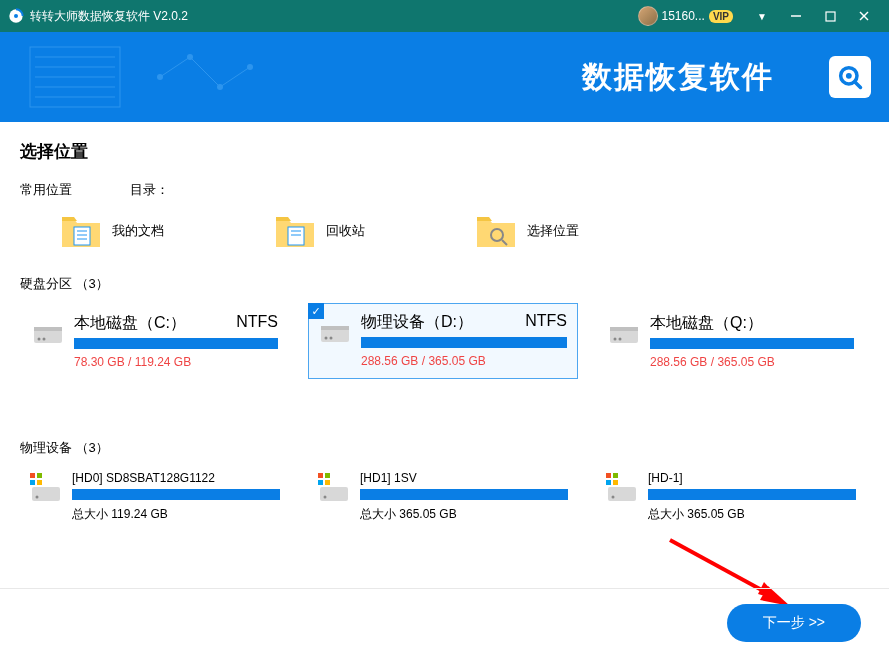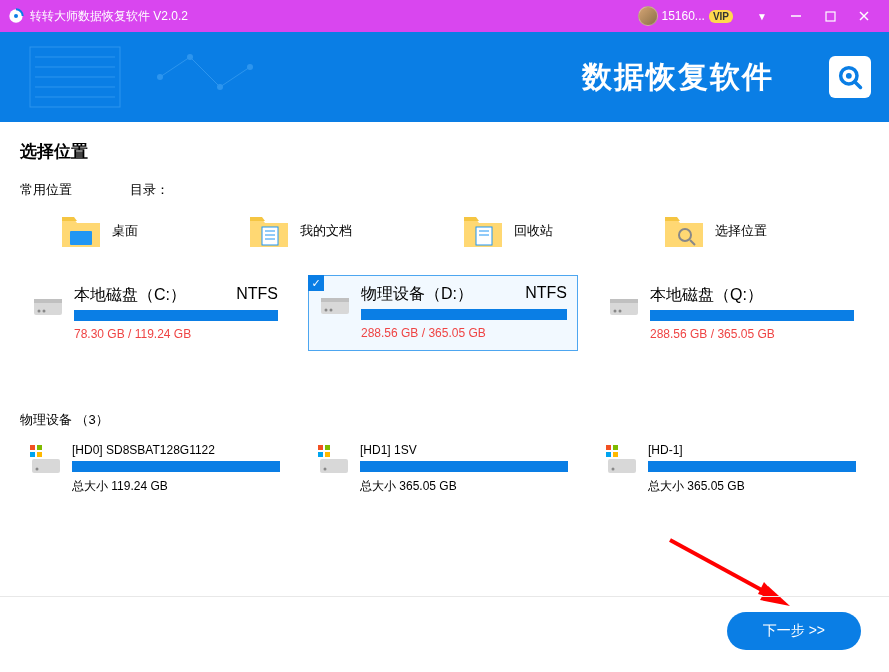--- a/index.html
+++ b/index.html
@@ -1,18 +1,18 @@
 <!DOCTYPE html>
 <html><head>
 <meta charset="utf-8">
 <style>
 * { margin: 0; padding: 0; box-sizing: border-box; font-family: "Microsoft YaHei", sans-serif; }
 body { width: 889px; height: 672px; background: #fff; overflow: hidden; position: relative; }
 
-.titlebar { height: 32px; background: #d946ef; display: flex; align-items: center; padding: 0 8px; color: #fff; font-size: 12px; }
+.titlebar { height: 32px; background: #0f766e; display: flex; align-items: center; padding: 0 8px; color: #fff; font-size: 12px; }
 .titlebar .logo-icon { width: 16px; height: 16px; margin-right: 6px; }
 .titlebar .title-text { flex: 1; }
 .titlebar .user-area { display: flex; align-items: center; gap: 4px; margin-right: 12px; }
 .titlebar .avatar { width: 20px; height: 20px; border-radius: 50%; background: linear-gradient(135deg,#d4a574,#8b6f47); border: 1px solid rgba(255,255,255,0.3); }
 .titlebar .vip-badge { background: #ffd94d; color: #333; font-size: 10px; padding: 1px 4px; border-radius: 6px; font-weight: bold; }
 .titlebar .win-btn { width: 34px; height: 32px; display: flex; align-items: center; justify-content: center; cursor: pointer; color: #fff; font-size: 13px; }
 .titlebar .dropdown-btn { font-size: 10px; }
 
 .header-banner { height: 90px; background: #0a7ee5; position: relative; overflow: hidden; display: flex; align-items: center; justify-content: flex-end; padding-right: 18px; gap: 47px; }
 .header-banner .decor-left { position: absolute; left: 20px; top: 10px; width: 260px; height: 70px; opacity: 0.35; }
@@ -43,21 +43,21 @@
 
 .device-grid { display: flex; gap: 18px; }
 .device-card { width: 270px; padding: 4px 10px; display: flex; gap: 10px; cursor: pointer; }
 .device-icon { width: 32px; height: 28px; margin-top: 4px; flex-shrink: 0; position: relative; }
 .device-icon .win-flag { position: absolute; top: -2px; left: 0; width: 12px; height: 12px; }
 .device-info { flex: 1; }
 .device-name { font-size: 12px; margin-bottom: 4px; }
 .device-bar { height: 11px; background: #0a7ee5; width: 100%; margin-bottom: 6px; }
 .device-size { font-size: 12px; }
 
-.footer { position: absolute; bottom: 8px; left: 0; right: 0; height: 68px; border-top: 1px solid #e8e8e8; display: flex; align-items: center; justify-content: flex-end; padding-right: 28px; }
+.footer { position: absolute; bottom: 16px; left: 0; right: 0; height: 68px; border-top: 1px solid #e8e8e8; display: flex; align-items: center; justify-content: flex-end; padding-right: 28px; }
 .next-btn { background: #0a7ee5; color: #fff; border: none; padding: 10px 36px; border-radius: 22px; font-size: 14px; cursor: pointer; }
 
 .arrow-annotation { position: absolute; pointer-events: none; }
 </style>
 </head>
 <body>
 
 <div class="titlebar">
   <svg class="logo-icon" viewBox="0 0 24 24">
       <circle cx="12" cy="12" r="10" fill="#fff"></circle>
@@ -121,56 +121,49 @@
   <div class="row-header">
     <span>常用位置</span>
     <span>目录：</span>
   </div>
 
   <div class="common-locations">
     <div class="loc-item">
       <svg class="folder-icon" viewBox="0 0 42 36">
           <path d="M2 6 L14 6 L17 10 L40 10 L40 34 L2 34 Z" fill="#ffd873"></path>
           <path d="M2 4 L14 4 L17 8 L2 8 Z" fill="#f5c542"></path>
-          <rect x="10" y="18" width="22" height="14" fill="#2196f3" rx="1"></rect>
-        </svg>
-      <span class="label">桌面</span>
+          <rect x="14" y="14" width="16" height="18" fill="#fff" stroke="#2196f3"></rect>
+          <line x1="17" y1="18" x2="27" y2="18" stroke="#2196f3"></line>
+          <line x1="17" y1="22" x2="27" y2="22" stroke="#2196f3"></line>
+          <line x1="17" y1="26" x2="27" y2="26" stroke="#2196f3"></line>
+        </svg>
+      <span class="label">我的文档</span>
     </div>
     <div class="loc-item">
       <svg class="folder-icon" viewBox="0 0 42 36">
           <path d="M2 6 L14 6 L17 10 L40 10 L40 34 L2 34 Z" fill="#ffd873"></path>
           <path d="M2 4 L14 4 L17 8 L2 8 Z" fill="#f5c542"></path>
           <rect x="14" y="14" width="16" height="18" fill="#fff" stroke="#2196f3"></rect>
           <line x1="17" y1="18" x2="27" y2="18" stroke="#2196f3"></line>
           <line x1="17" y1="22" x2="27" y2="22" stroke="#2196f3"></line>
-          <line x1="17" y1="26" x2="27" y2="26" stroke="#2196f3"></line>
-        </svg>
-      <span class="label">我的文档</span>
-    </div>
-    <div class="loc-item">
-      <svg class="folder-icon" viewBox="0 0 42 36">
-          <path d="M2 6 L14 6 L17 10 L40 10 L40 34 L2 34 Z" fill="#ffd873"></path>
-          <path d="M2 4 L14 4 L17 8 L2 8 Z" fill="#f5c542"></path>
-          <rect x="14" y="14" width="16" height="18" fill="#fff" stroke="#2196f3"></rect>
-          <line x1="17" y1="18" x2="27" y2="18" stroke="#2196f3"></line>
-          <line x1="17" y1="22" x2="27" y2="22" stroke="#2196f3"></line>
         </svg>
       <span class="label">回收站</span>
     </div>
     <div class="loc-item">
       <svg class="folder-icon" viewBox="0 0 42 36">
           <path d="M2 6 L14 6 L17 10 L40 10 L40 34 L2 34 Z" fill="#ffd873"></path>
           <path d="M2 4 L14 4 L17 8 L2 8 Z" fill="#f5c542"></path>
           <circle cx="22" cy="22" r="6" fill="none" stroke="#888" stroke-width="2"></circle>
           <line x1="27" y1="27" x2="32" y2="32" stroke="#888" stroke-width="2"></line>
         </svg>
       <span class="label">选择位置</span>
     </div>
   </div>
 
+  <div class="sub-section-title">硬盘分区 （3）</div>
 
   <div class="drive-grid">
     <div class="drive-card">
       <svg class="hdd-icon" viewBox="0 0 32 26">
           <rect x="2" y="8" width="28" height="16" rx="2" fill="#d8d8d8"></rect>
           <rect x="2" y="8" width="28" height="4" fill="#c0c0c0"></rect>
           <circle cx="7" cy="20" r="1.5" fill="#888"></circle>
           <circle cx="12" cy="20" r="1.5" fill="#888"></circle>
         </svg>
       <div class="drive-info">

